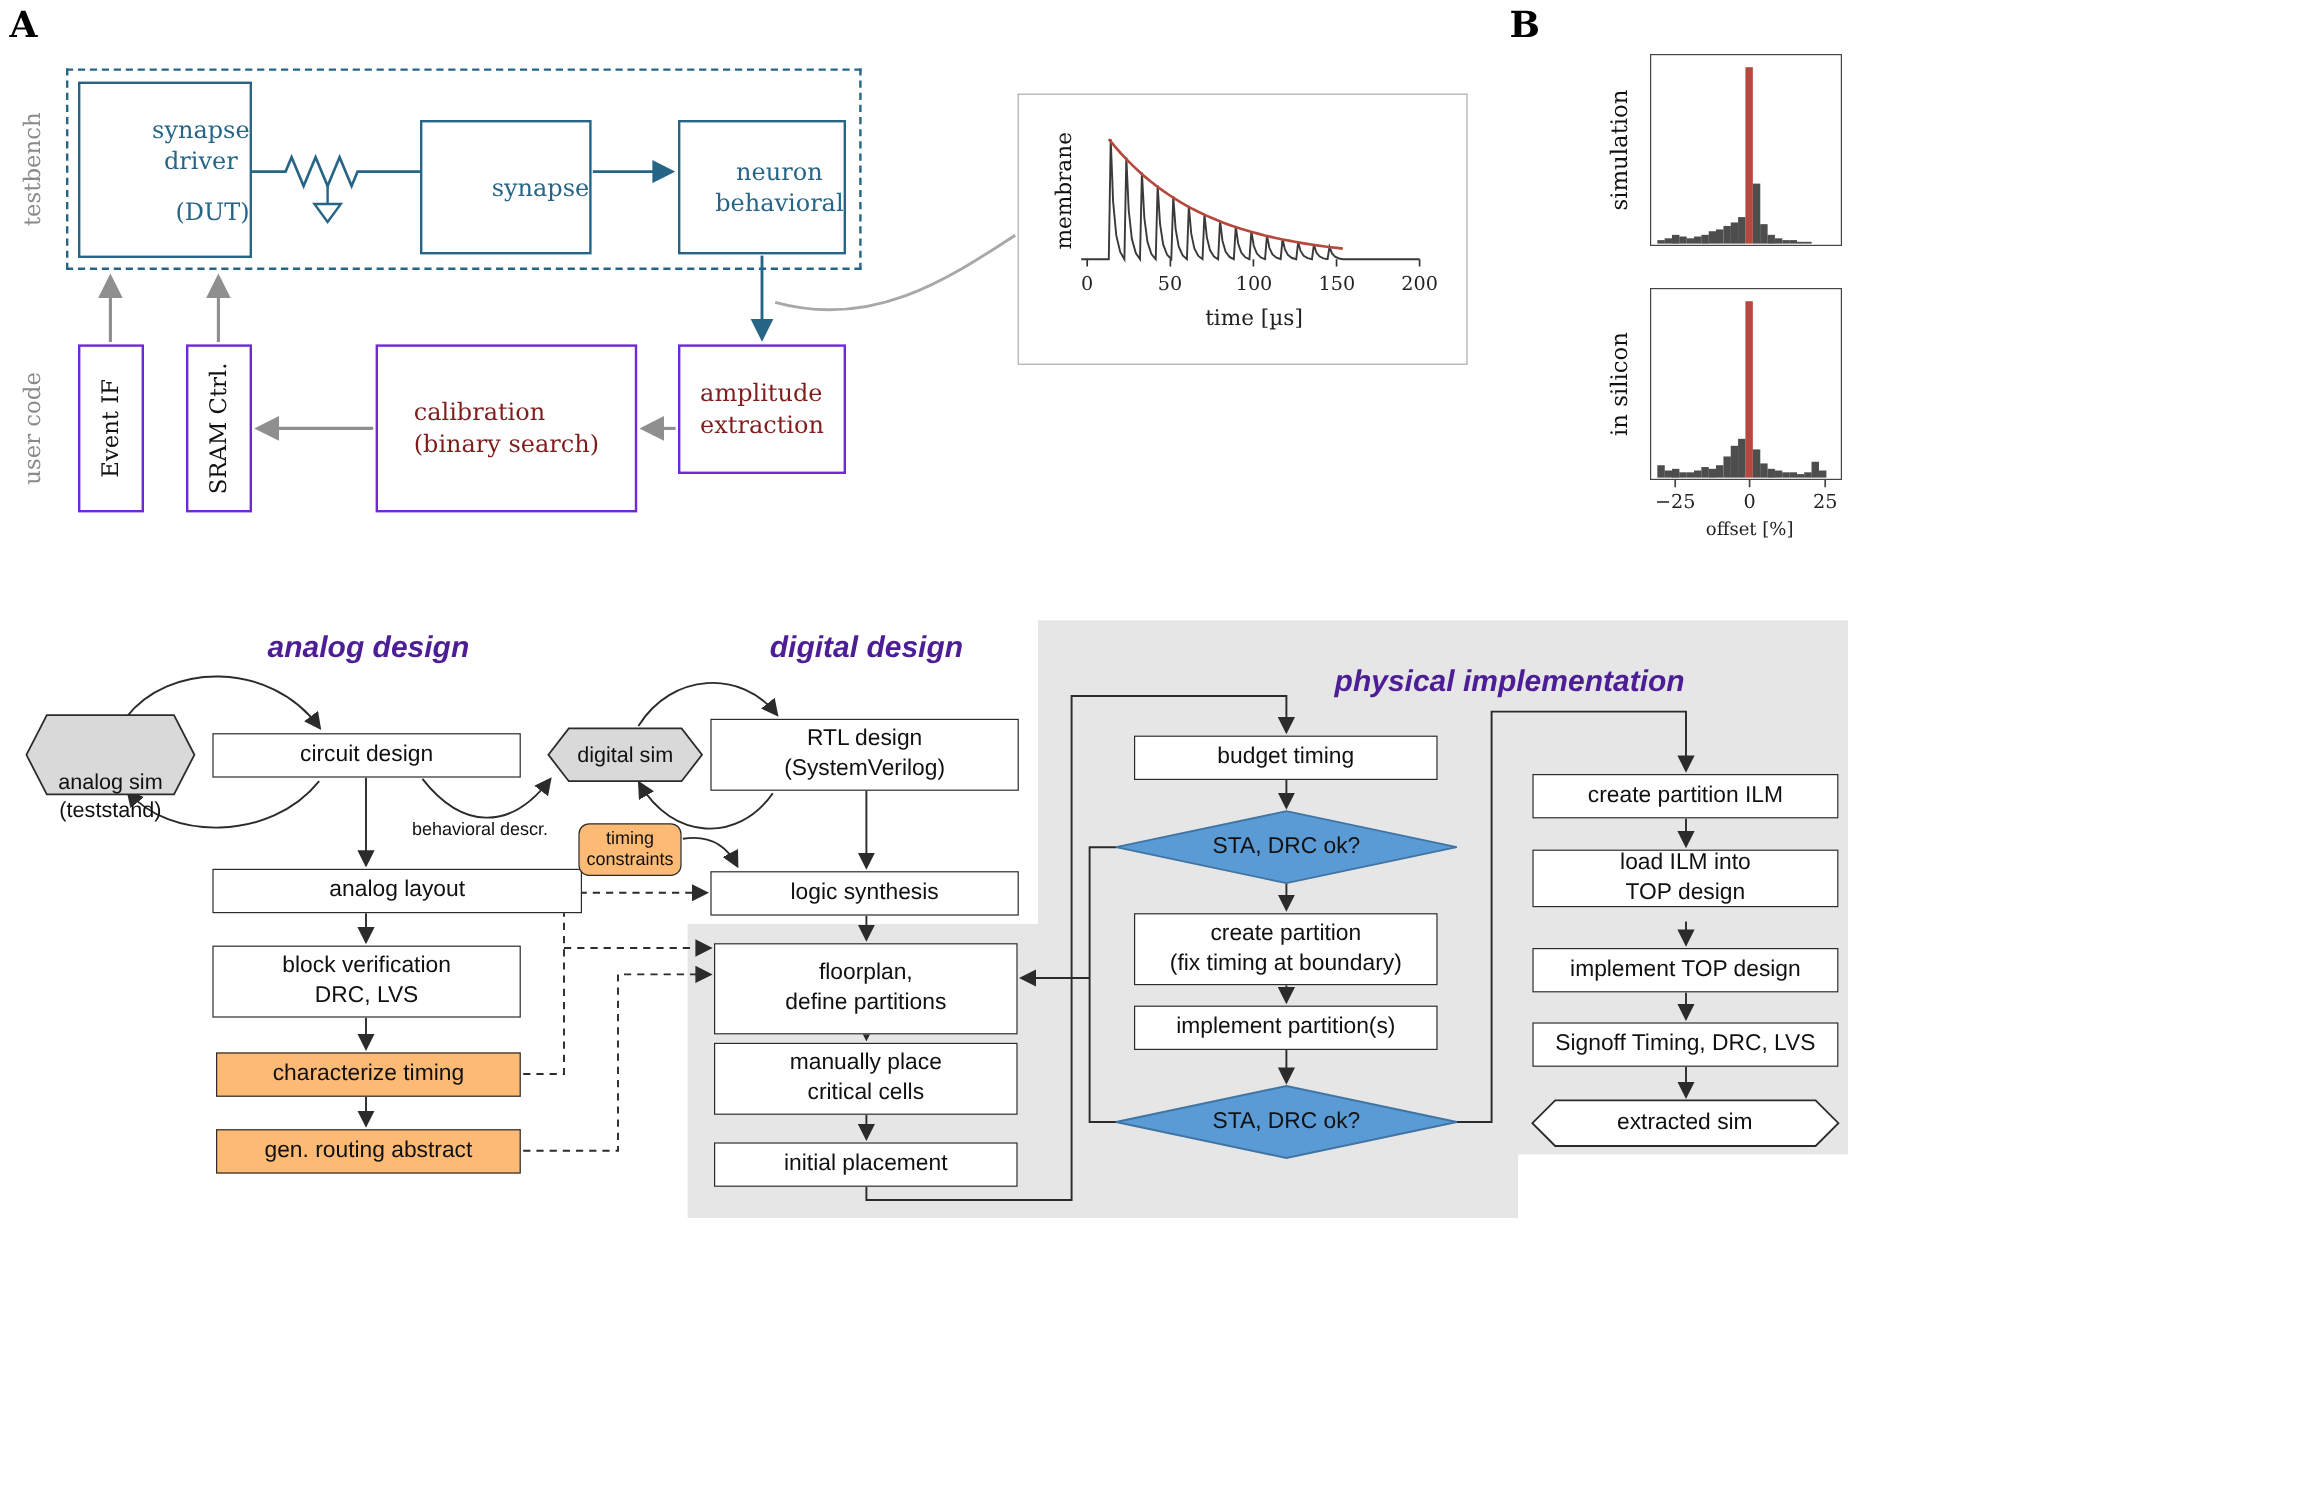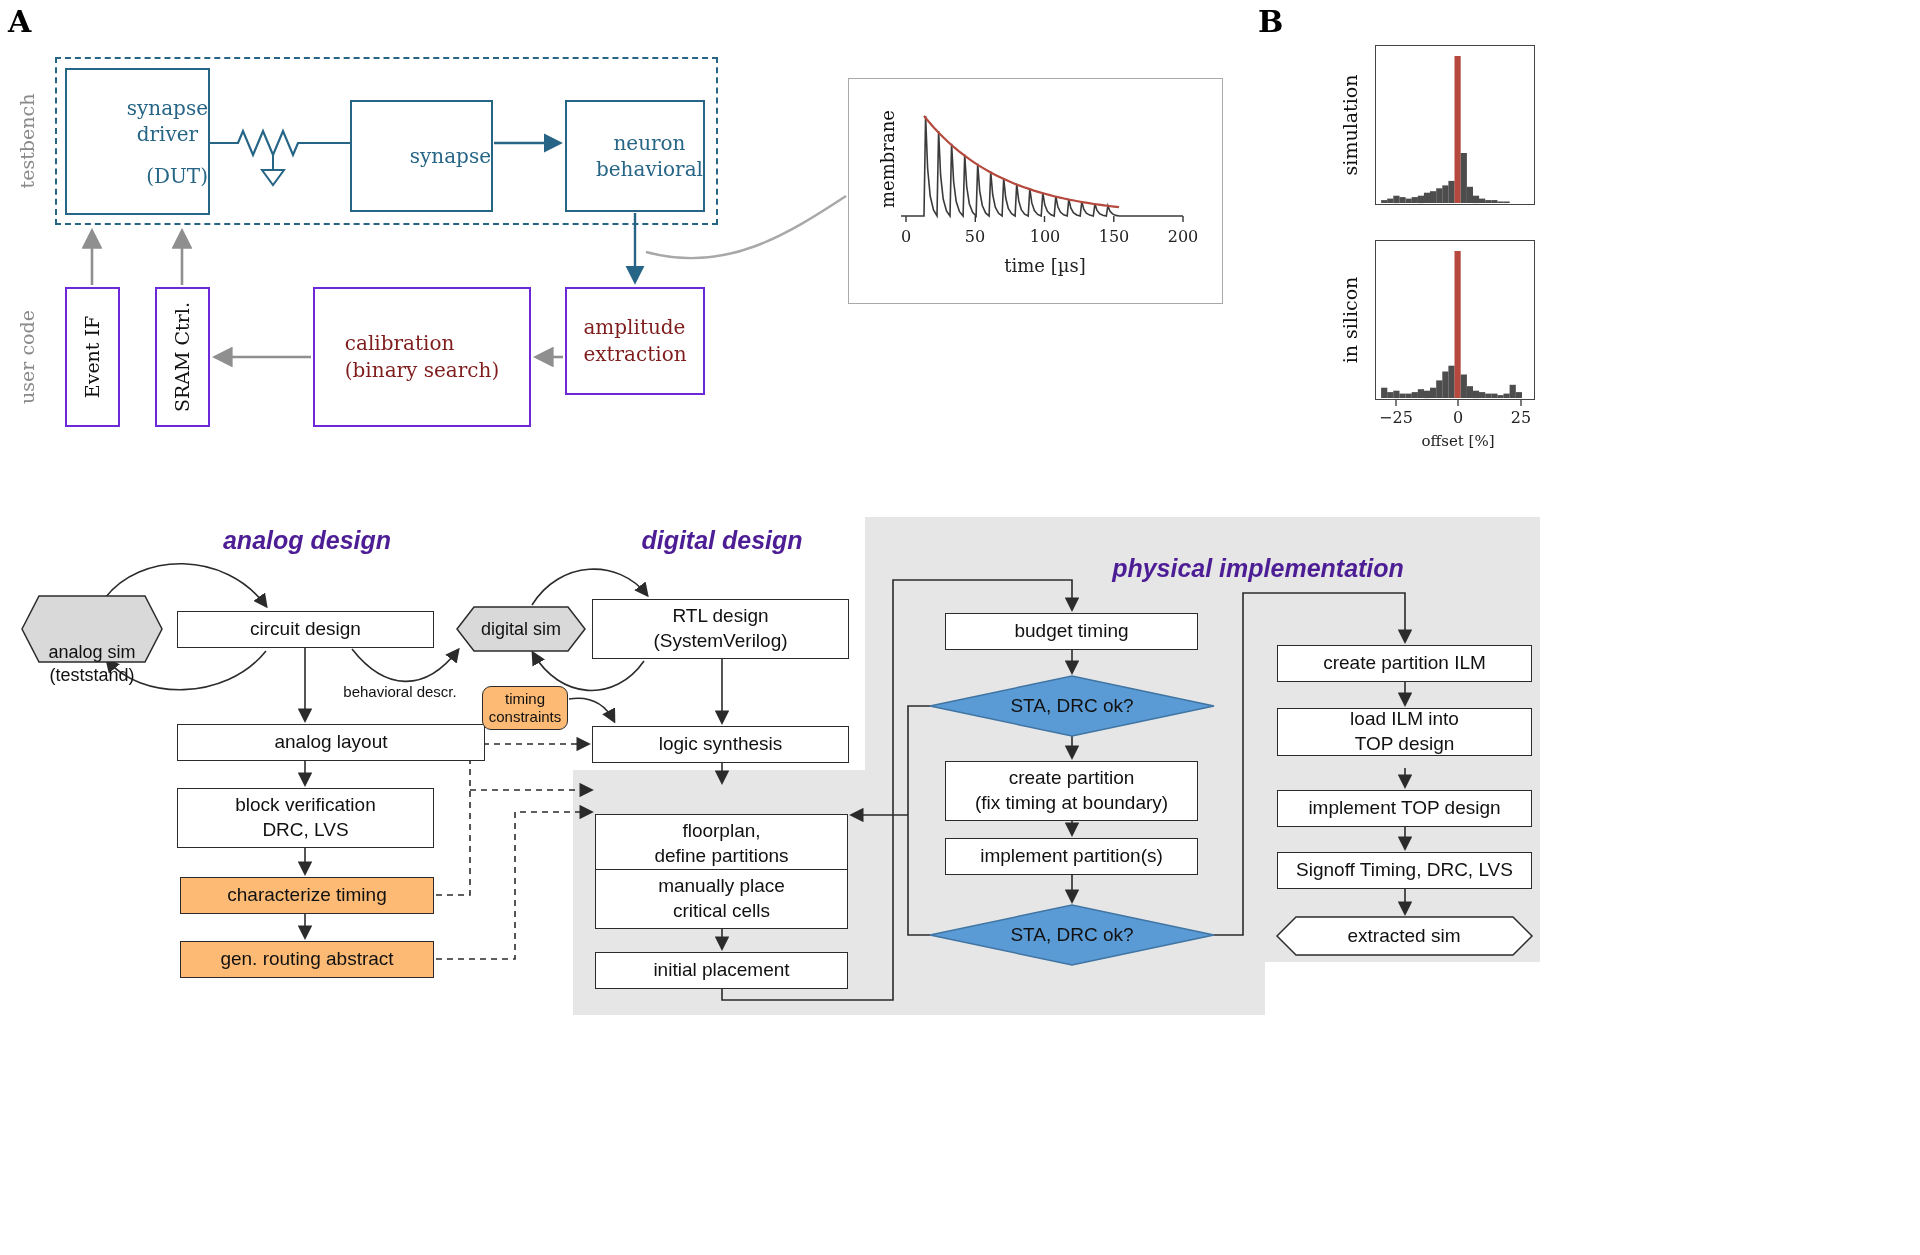--- a/index.html
+++ b/index.html
@@ -240,21 +240,21 @@
       <span class="ml">RTL design
 (SystemVerilog)</span>
     </div>
   <div class="fbox fill round" style="left:482px;top:686px;width:86px;height:44px">
       <span class="ml">timing
 constraints</span>
     </div>
   <div class="fbox" style="left:592px;top:726px;width:257px;height:37px">
       <span>logic synthesis</span>
     </div>
-  <div class="fbox" style="left:595px;top:814px;width:253px;height:60px">
+  <div class="fbox" style="left:595px;top:786px;width:253px;height:76px">
       <span class="ml">floorplan,
 define partitions</span>
     </div>
   <div class="fbox" style="left:595px;top:869px;width:253px;height:60px">
       <span class="ml">manually place
 critical cells</span>
     </div>
   <div class="fbox" style="left:595px;top:952px;width:253px;height:37px">
       <span>initial placement</span>
     </div>

